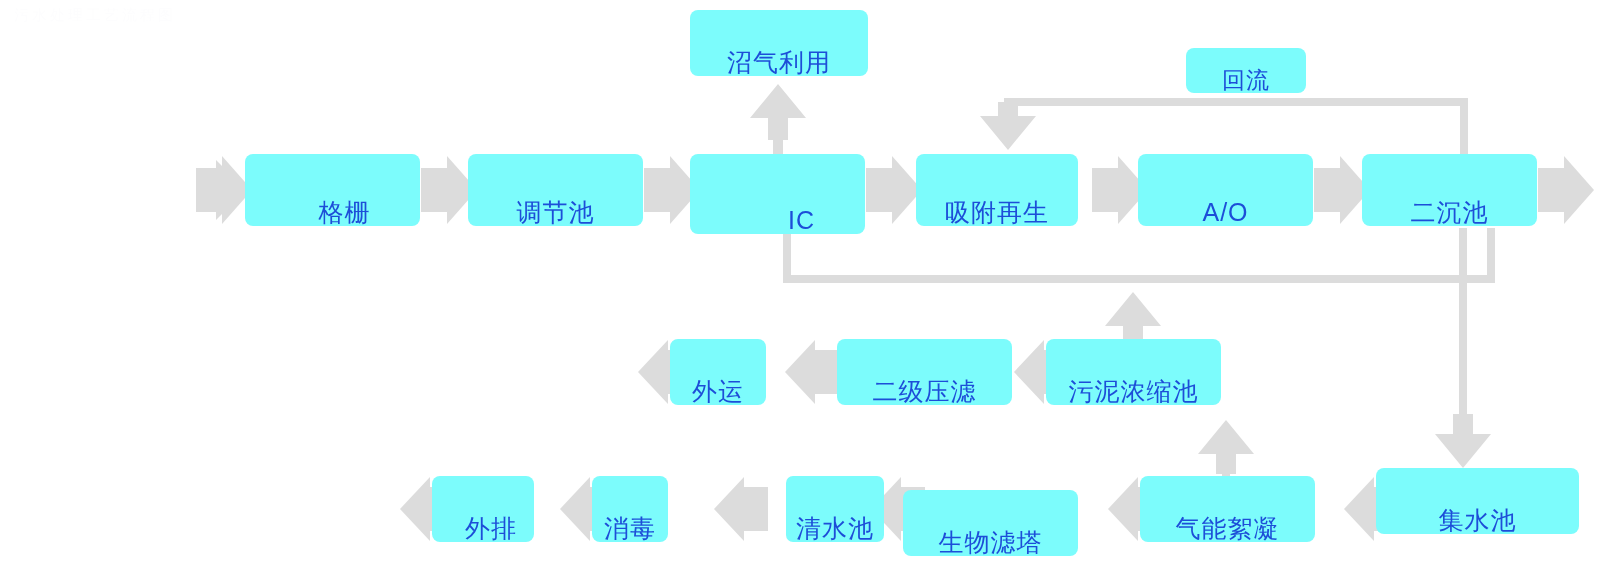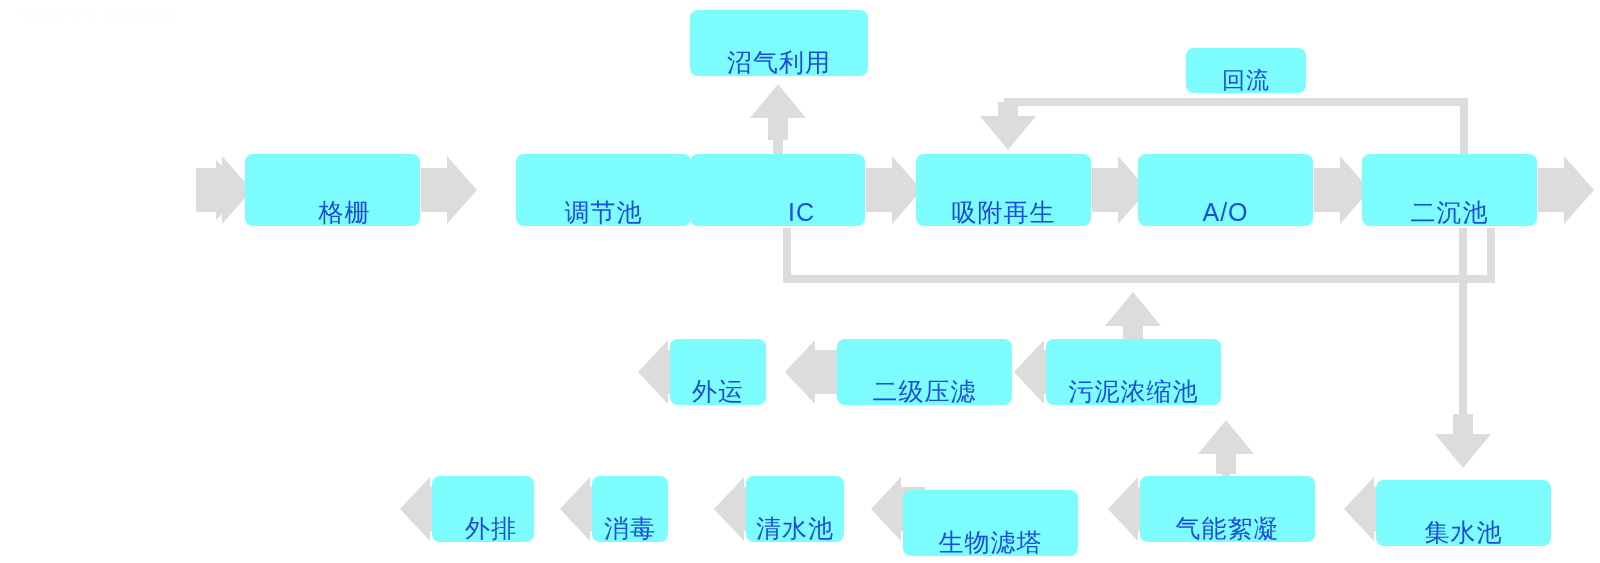--- a/index.html
+++ b/index.html
@@ -148,27 +148,27 @@
       <g>
         <rect x="1222" y="446" width="8" height="32"></rect>
         <polygon points="1226,420 1254,454 1236,454 1236,474 1216,474 1216,454 1198,454"></polygon>
       </g>
     </g>
   </svg>
 
   <div class="node" style="left:245px;top:154px;width:175px;height:72px;padding-left:24px;">
     <span>格栅</span>
   </div>
-  <div class="node" style="left:468px;top:154px;width:175px;height:72px;margin-left:48px;">
+  <div class="node" style="left:468px;top:154px;width:175px;height:72px;">
     <span>调节池</span>
   </div>
-  <div class="node" style="left:690px;top:154px;width:175px;height:72px;padding-left:48px;">
+  <div class="node" style="left:690px;top:154px;width:175px;height:80px;padding-left:48px;">
     <span>IC</span>
   </div>
-  <div class="node" style="left:916px;top:154px;width:175px;height:72px;">
+  <div class="node" style="left:916px;top:154px;width:162px;height:72px;">
     <span>吸附再生</span>
   </div>
   <div class="node" style="left:1138px;top:154px;width:175px;height:72px;">
     <span>A/O</span>
   </div>
   <div class="node" style="left:1362px;top:154px;width:175px;height:72px;">
     <span>二沉池</span>
   </div>
 
   <div class="node" style="left:690px;top:10px;width:178px;height:66px;">
@@ -187,26 +187,26 @@
   <div class="node" style="left:1046px;top:339px;width:175px;height:66px;">
     <span>污泥浓缩池</span>
   </div>
 
   <div class="node" style="left:432px;top:476px;width:102px;height:66px;padding-left:16px;">
     <span>外排</span>
   </div>
   <div class="node" style="left:592px;top:476px;width:76px;height:66px;">
     <span>消毒</span>
   </div>
-  <div class="node" style="left:746px;top:476px;width:98px;height:66px;">
+  <div class="node" style="left:786px;top:476px;width:98px;height:66px;border-radius:7px;">
     <span>清水池</span>
   </div>
   <div class="node" style="left:903px;top:476px;width:175px;height:66px;margin-top:14px;">
     <span>生物滤塔</span>
   </div>
   <div class="node" style="left:1140px;top:476px;width:175px;height:66px;">
     <span>气能絮凝</span>
   </div>
-  <div class="node" style="left:1376px;top:480px;width:175px;height:66px;">
+  <div class="node" style="left:1376px;top:468px;width:203px;height:66px;">
     <span>集水池</span>
   </div>
 
 </div>
 
 </body></html>

